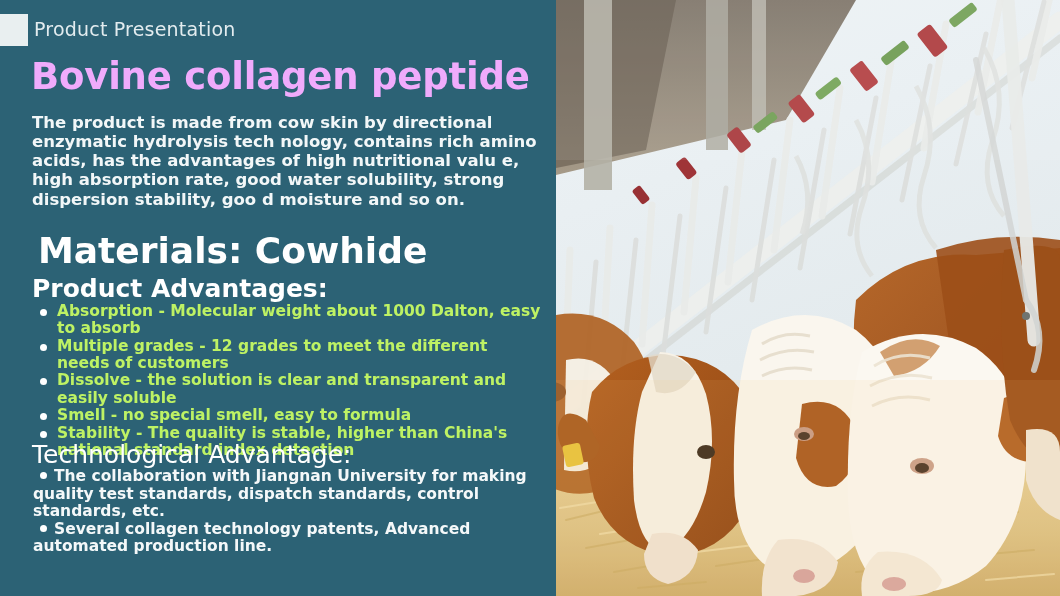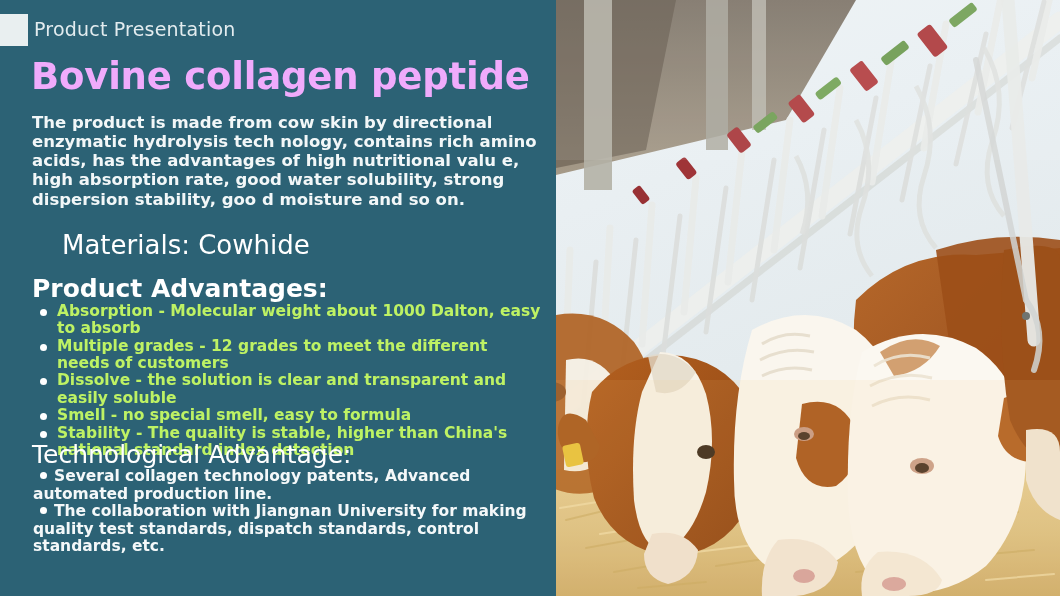--- a/index.html
+++ b/index.html
@@ -74,25 +74,24 @@
     font-size: 16.5px;
     font-weight: bold;
     line-height: 1.16;
     color: #f2f7f8;
   }
 
   .materials {
     position: absolute;
     left: 38px;
     top: 230px;
-    font-size: 26px;
-    font-weight: normal;
+    font-size: 36px;
+    font-weight: bold;
     color: #ffffff;
     white-space: nowrap;
-    margin-left: 24px;
   }
 
   .adv-heading {
     position: absolute;
     left: 32px;
     top: 274px;
     font-size: 25px;
     font-weight: bold;
     color: #ffffff;
     white-space: nowrap;
@@ -213,22 +212,22 @@
       </li>
       <li class="adv-item">
         <span class="dot"></span>
         <span>Stability - The quality is stable, higher than China's national standard index detection</span>
       </li>
     </ul>
 
     <h2 class="tech-heading">Technological Advantage:</h2>
 
     <div class="tech-list">
+      <p class="tech-item"><span class="dot"></span><span>The collaboration with Jiangnan University for making quality test standards, dispatch standards, control standards, etc.</span></p>
       <p class="tech-item"><span class="dot"></span><span>Several collagen technology patents,  Advanced automated production line.</span></p>
-      <p class="tech-item"><span class="dot"></span><span>The collaboration with Jiangnan University for making quality test standards, dispatch standards, control standards, etc.</span></p>
     </div>
 
   </div>
 
   <div class="photo">
     <svg viewBox="0 0 504 596" preserveAspectRatio="xMidYMid slice">
       <defs>
         <linearGradient id="skyG" x1="0" y1="0" x2="0.3" y2="1">
           <stop offset="0%" stop-color="#eef3f6"></stop>
           <stop offset="100%" stop-color="#dfe7ea"></stop>

